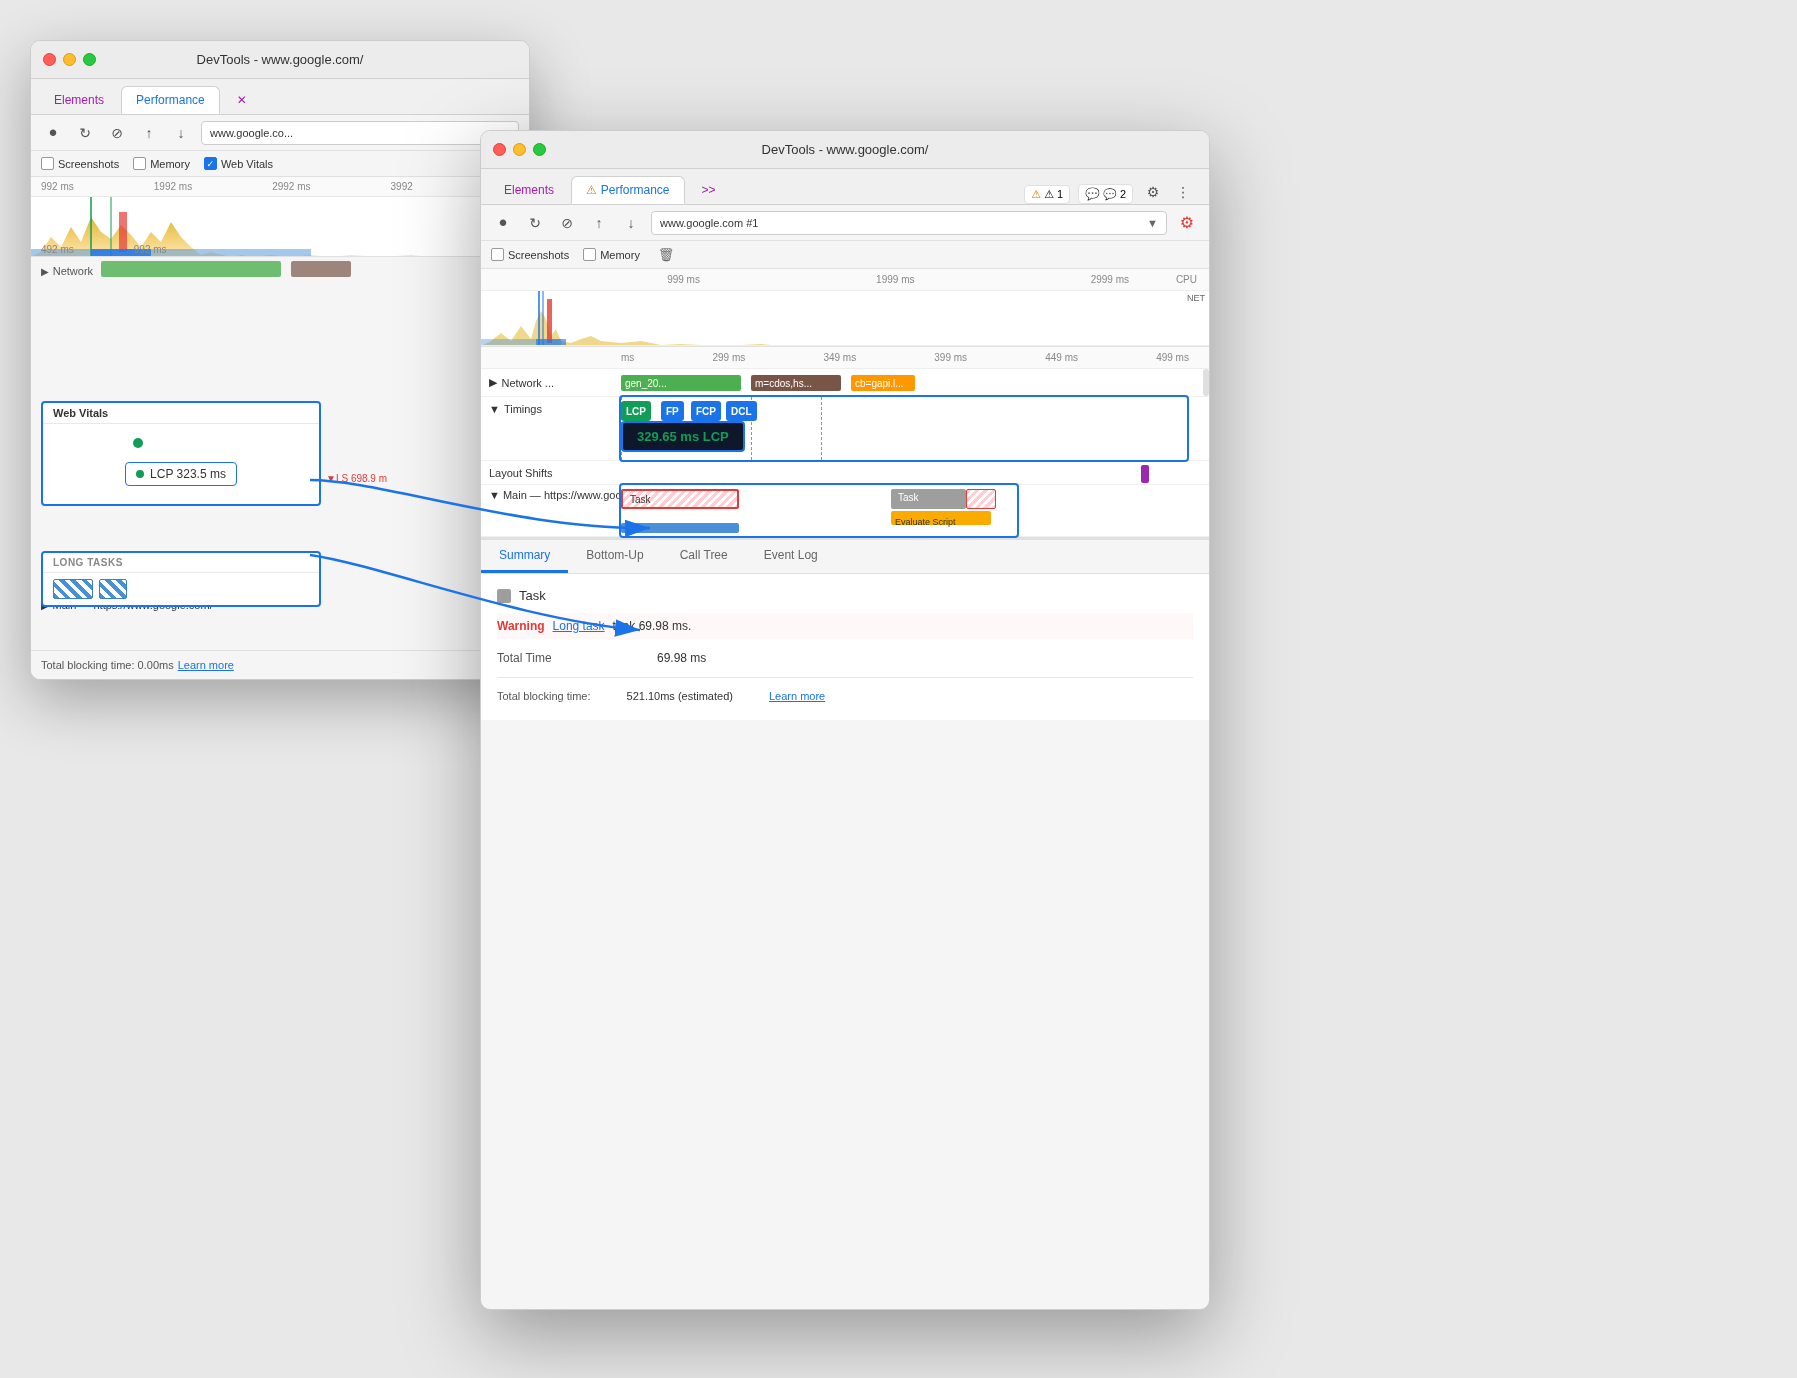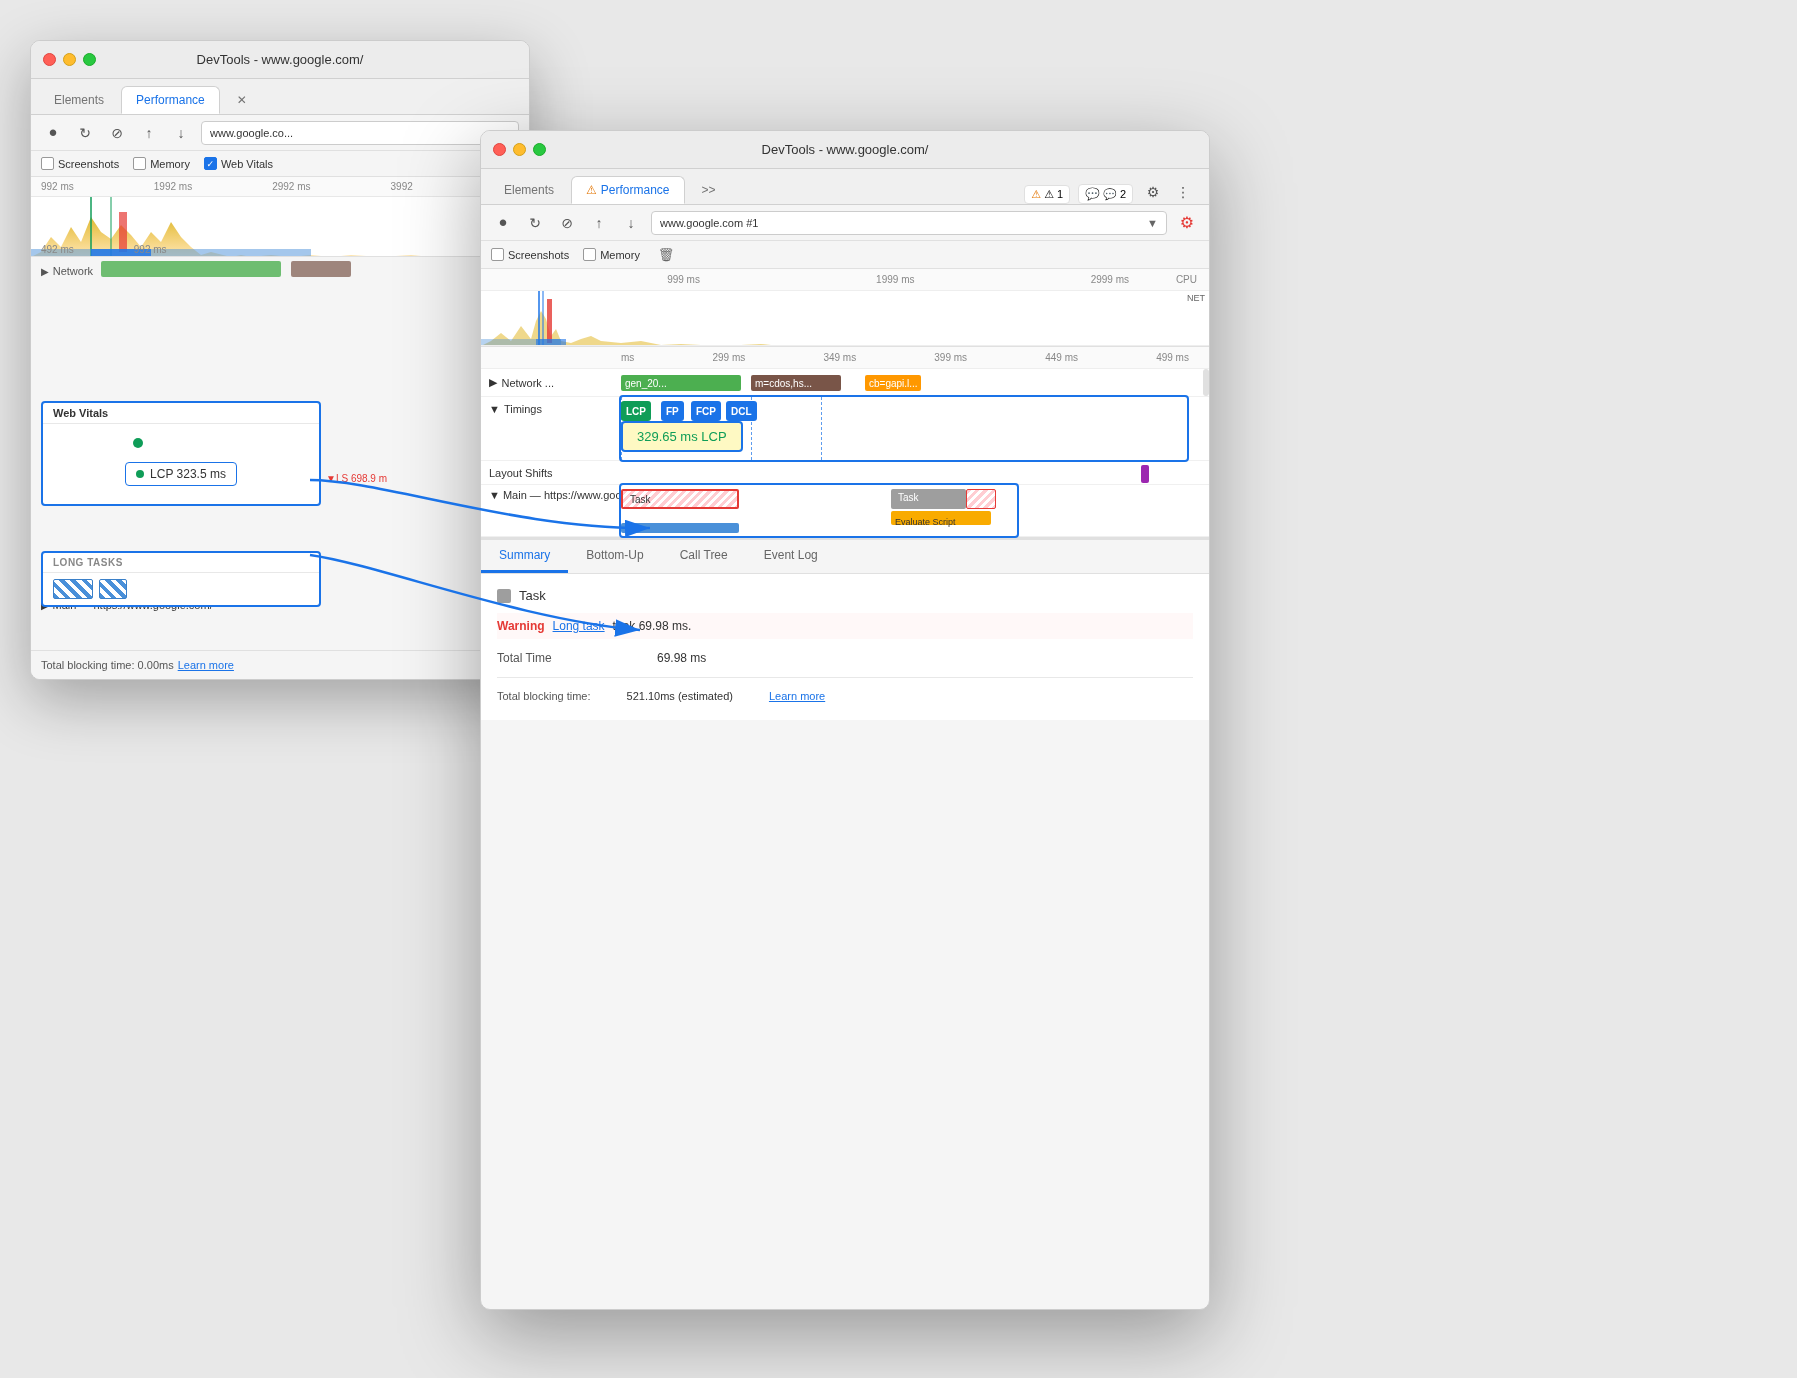--- a/index.html
+++ b/index.html
@@ -62,21 +62,21 @@
       display: flex;
       align-items: flex-end;
       padding: 0 8px;
       border-bottom: 1px solid #d0d0d0;
       gap: 2px;
     }
 
     .tab-item {
       padding: 6px 14px;
       font-size: 12px;
-      color: #737373;
+      color: #a21caf;
       border-radius: 6px 6px 0 0;
       cursor: pointer;
       border: 1px solid transparent;
     }
 
     .tab-item.active {
       background: #fff;
       color: #1a73e8;
       border-color: #d0d0d0;
       border-bottom-color: #fff;
@@ -534,27 +534,27 @@
     .timing-lcp { background: #0f9d58; }
     .timing-fp { background: #1a73e8; }
     .timing-fcp { background: #1a73e8; }
     .timing-dcl { background: #1a73e8; }
 
     
     .lcp-tooltip-box {
       position: absolute;
       top: 28px;
       left: 8px;
-      background: #fef9c3;
+      background: #0f172a;
       border: 2.5px solid #1a73e8;
       border-radius: 4px;
       padding: 6px 14px;
       font-size: 13px;
       color: #0f9d58;
-      font-weight: 400;
+      font-weight: 700;
       white-space: nowrap;
       z-index: 10;
     }
 
     
     .layout-row {
       height: 24px;
       border-bottom: 1px solid #f0f0f0;
       display: flex;
       align-items: center;
@@ -988,21 +988,21 @@
   <div class="tracks-area">
 
     <div class="track-row">
       <div class="track-label">
         <span>▶</span>
         <span>Network ...</span>
       </div>
       <div class="track-content">
         <div class="net-bar" style="left:0px;width:120px;background:#4CAF50;">gen_20...</div>
         <div class="net-bar" style="left:130px;width:90px;background:#795548;">m=cdos,hs...</div>
-        <div class="net-bar" style="left:244px;width:56px;background:#FF9800;">cb=gapi.l...</div>
+        <div class="net-bar" style="left:230px;width:64px;background:#FF9800;">cb=gapi.l...</div>
       </div>
       <div class="scrollbar-v" style="width:6px;background:#e0e0e0;border-radius:3px;"></div>
     </div>
 
     <div class="timings-row" style="position:relative;">
       <div class="timings-label">
         <span>▼</span>
         <span>Timings</span>
       </div>
       <div class="timings-content">

